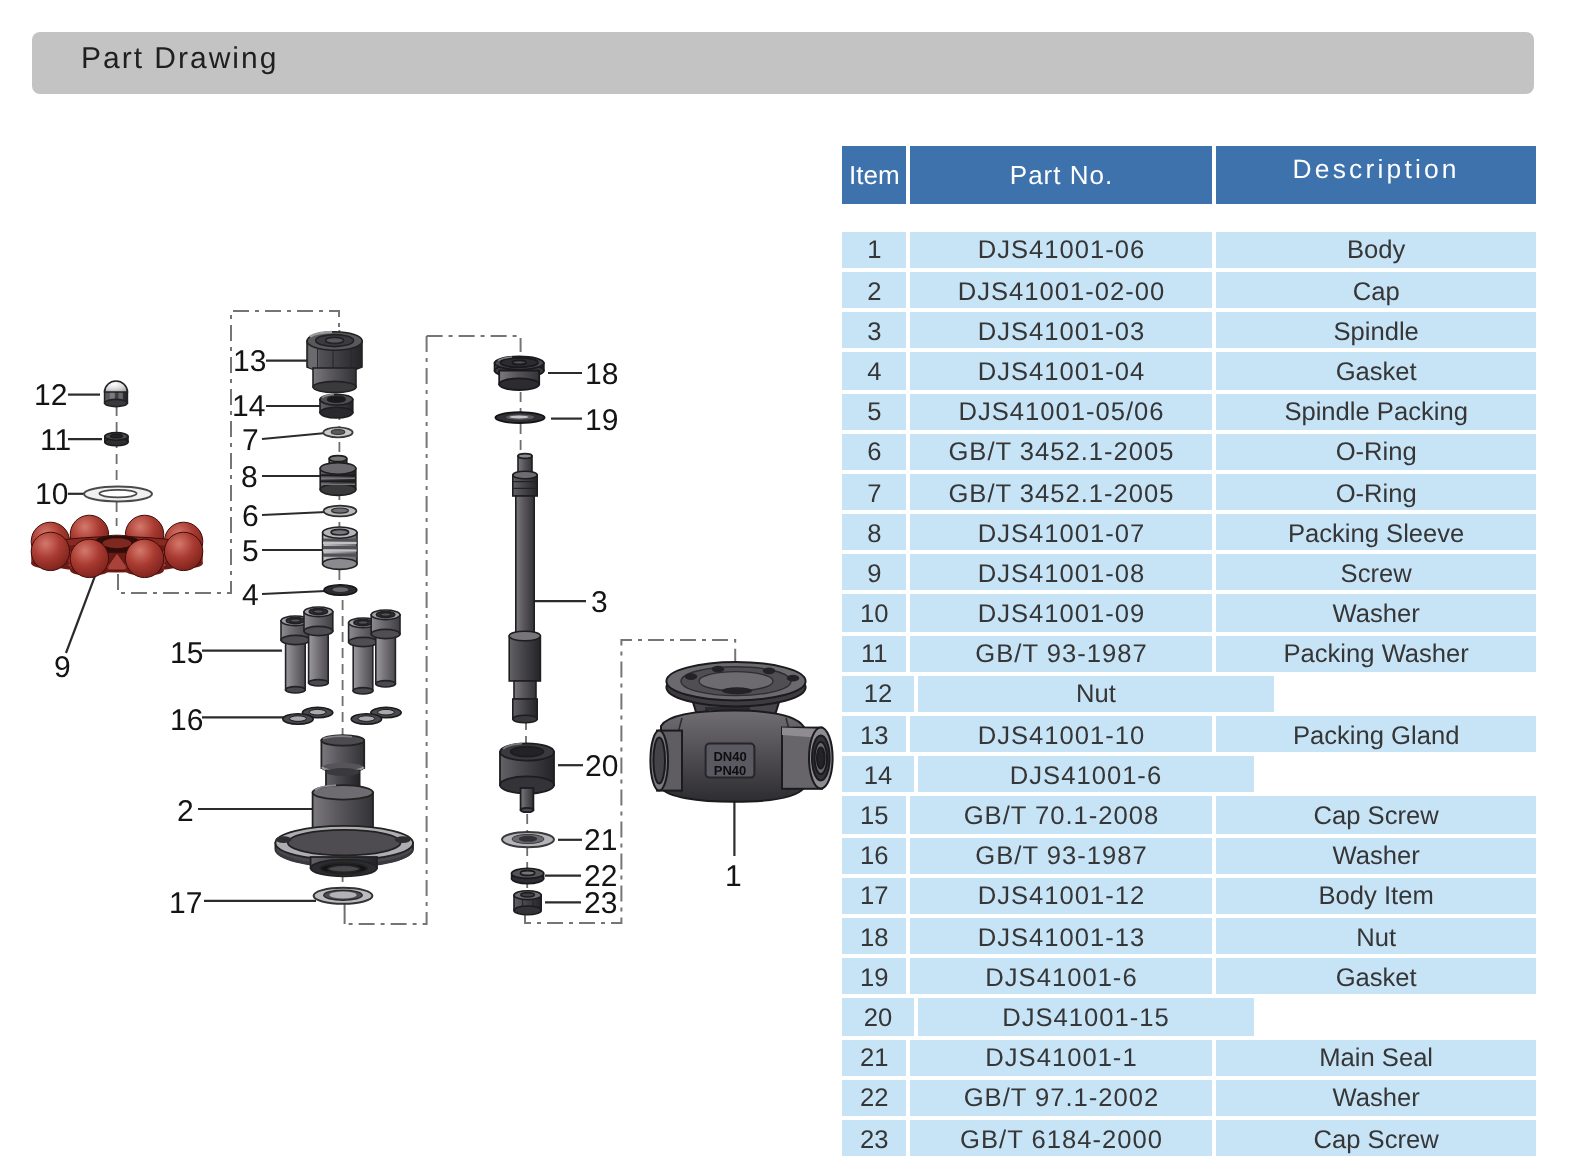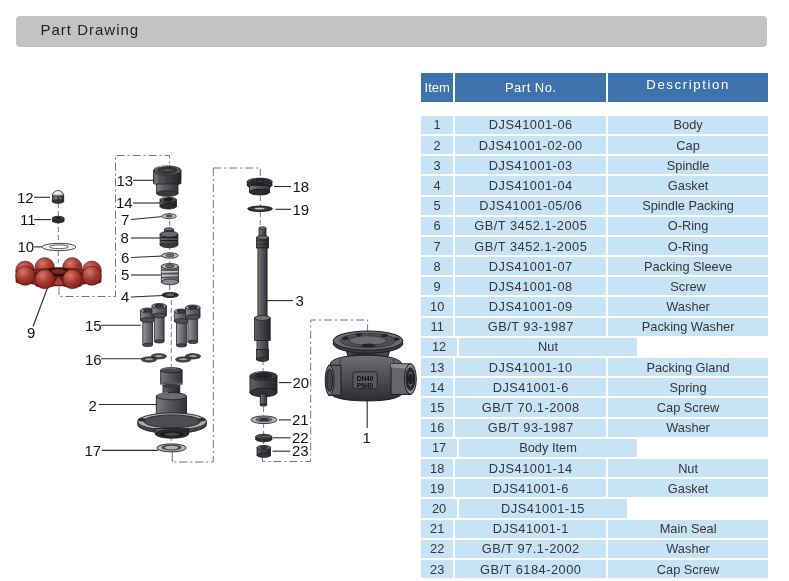--- a/index.html
+++ b/index.html
@@ -91,39 +91,39 @@
         <div class="c3">Nut</div>
       </div>
     <div class="row">
         <div class="c1">13</div>
         <div class="c2">DJS41001-10</div>
         <div class="c3">Packing Gland</div>
       </div>
     <div class="row">
         <div class="c1">14</div>
         <div class="c2">DJS41001-6</div>
-        <div class="c3">Spring</div>
       </div>
     <div class="row">
         <div class="c1">15</div>
         <div class="c2">GB/T 70.1-2008</div>
         <div class="c3">Cap Screw</div>
       </div>
     <div class="row">
         <div class="c1">16</div>
         <div class="c2">GB/T 93-1987</div>
         <div class="c3">Washer</div>
       </div>
     <div class="row">
         <div class="c1">17</div>
+        <div class="c2">DJS41001-12</div>
         <div class="c3">Body Item</div>
       </div>
     <div class="row">
         <div class="c1">18</div>
-        <div class="c2">DJS41001-14</div>
+        <div class="c2">DJS41001-13</div>
         <div class="c3">Nut</div>
       </div>
     <div class="row">
         <div class="c1">19</div>
         <div class="c2">DJS41001-6</div>
         <div class="c3">Gasket</div>
       </div>
     <div class="row">
         <div class="c1">20</div>
         <div class="c2">DJS41001-15</div>

